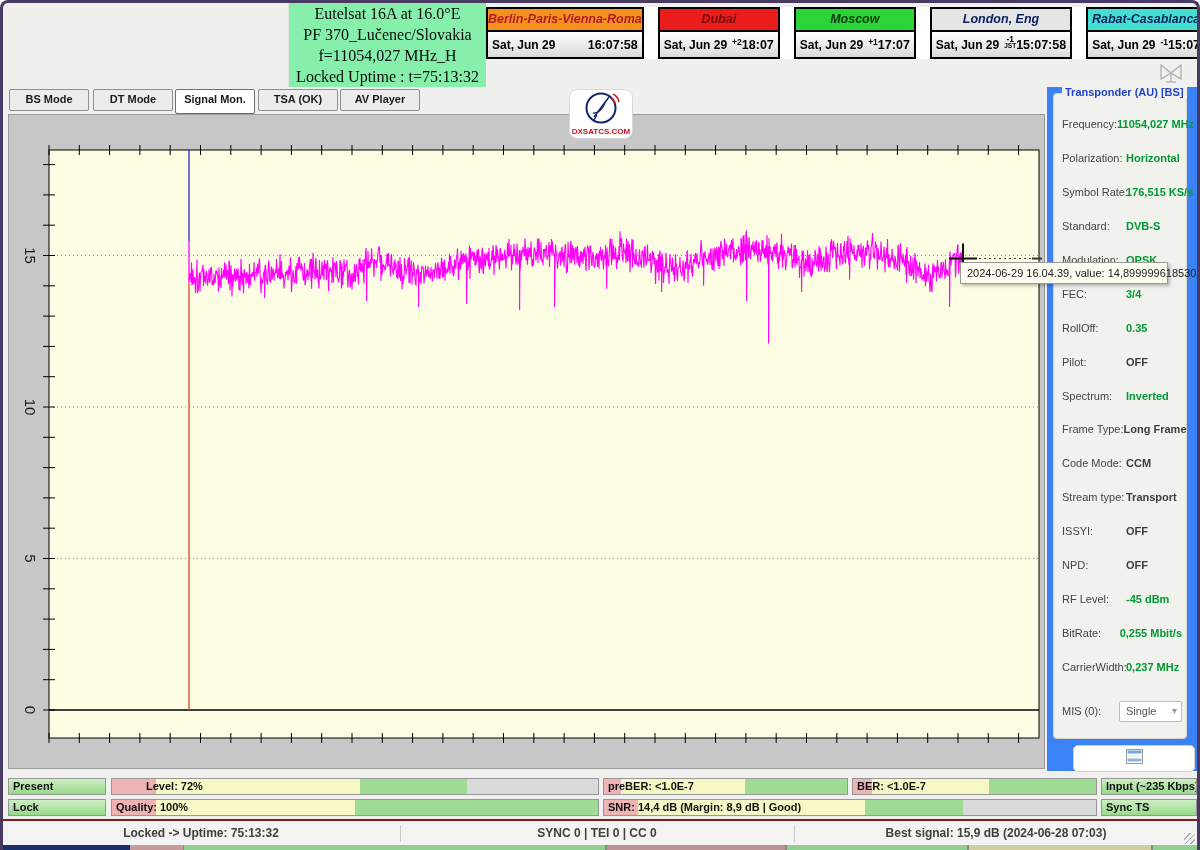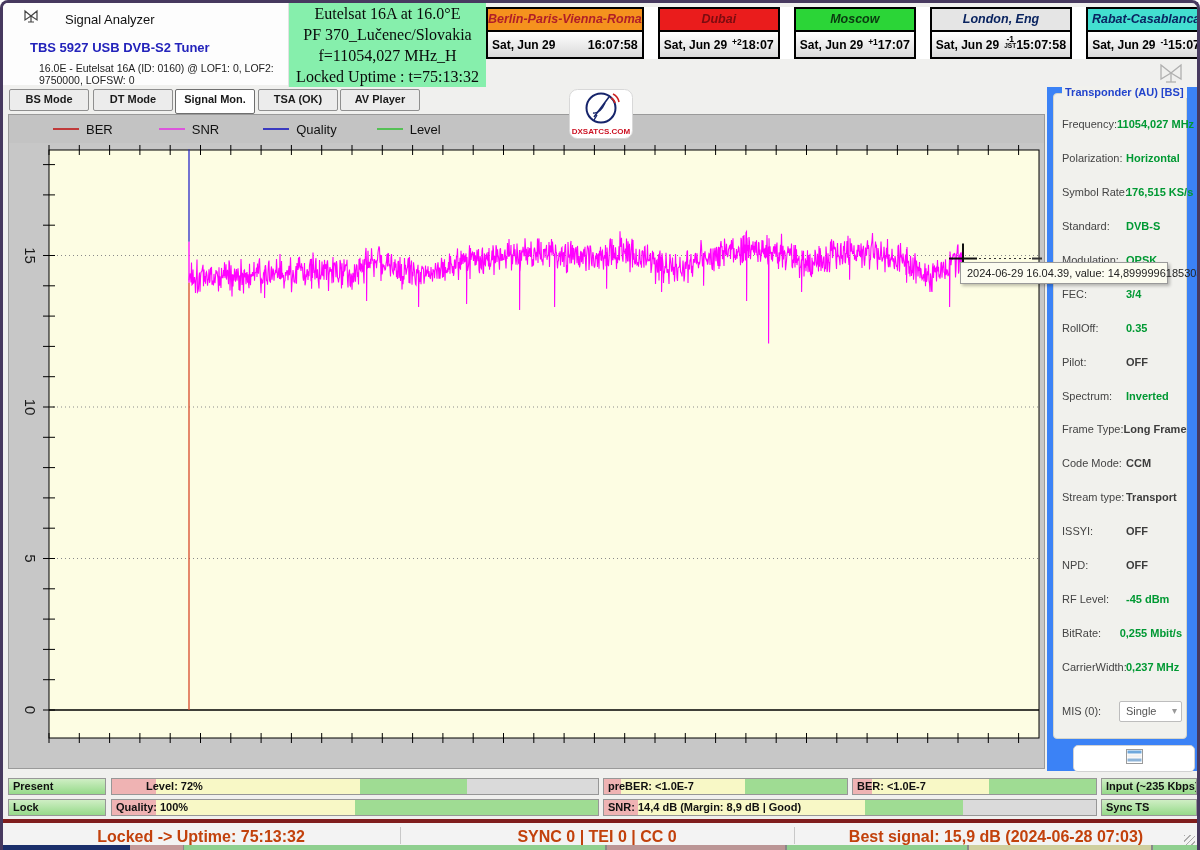--- a/index.html
+++ b/index.html
@@ -62,47 +62,35 @@
     font-size:11px;color:#555;line-height:18px;padding-left:6px;position:relative;}
   .mis-select .chev{position:absolute;right:4px;top:0;color:#999;font-size:10px;}
   .panel-btn{position:absolute;left:1070px;top:742px;width:120px;height:25px;background:#fff;
     border:1px solid #d2d2d2;border-radius:5px;display:flex;align-items:center;justify-content:center;cursor:default;}
   
   .ibox,.meter{position:absolute;height:17px;box-sizing:border-box;border:1px solid #979797;
     font-size:11px;font-weight:bold;color:#111;line-height:15px;padding-left:4px;white-space:nowrap;overflow:hidden;}
   .ibox{background:linear-gradient(#cfeec4,#96da8a);}
   
   .statusbar{position:absolute;left:0;top:816px;width:1194px;height:26px;background:#F3F3F3;
-    border-top:4px solid #7f1d1d;font-size:16px;font-weight:bold;color:#c2410c;}
+    border-top:2px solid #7f1d1d;font-size:12px;font-weight:bold;color:#404040;}
   .status-sec{position:absolute;top:5px;transform:translateX(-50%);white-space:nowrap;}
   .status-div{position:absolute;top:4px;width:1px;height:17px;background:#C8C8C8;}
   .grip{position:absolute;right:2px;bottom:3px;width:11px;height:11px;
     background:repeating-linear-gradient(135deg,#ababab 0 1px,transparent 1px 4px);}
   
   #strip{position:absolute;left:0;top:842px;width:1194px;height:8px;background:#888;}
   #strip div{position:absolute;top:0;height:8px;}
   svg text{font-family:"Liberation Sans",sans-serif;}
 </style>
 </head>
 <body>
 
 <div id="win">
 
-  <div class="hdr-left">
-    <span class="titlebar-icon">
-      <svg width="16" height="16" viewBox="0 0 16 16">
-        <path d="M2,2 L8,7 L2,11 Z M14,2 L8,7 L14,11 Z" fill="none" stroke="#444" stroke-width="1.2"></path>
-        <line x1="8" y1="7" x2="8" y2="13" stroke="#444" stroke-width="1.2"></line>
-        <line x1="5" y1="13" x2="11" y2="13" stroke="#444" stroke-width="1.2"></line>
-      </svg>
-    </span>
-    <span class="win-title">Signal Analyzer</span>
-    <div class="tuner-name">TBS 5927 USB DVB-S2 Tuner</div>
-    <div class="tuner-detail">16.0E - Eutelsat 16A (ID: 0160) @ LOF1: 0, LOF2: 9750000, LOFSW: 0</div>
-  </div>
 
   <div class="center-info">
     <div>Eutelsat 16A at 16.0°E</div>
     <div>PF 370_Lučenec/Slovakia</div>
     <div>f=11054,027 MHz_H</div>
     <div>Locked Uptime : t=75:13:32</div>
   </div>
 
   <div class="clocks">
     <div class="clock">
@@ -169,38 +157,20 @@
       <line x1="25" y1="28" x2="40" y2="8" stroke="#16246B" stroke-width="1.6"></line>
       <path d="M24,24 Q31,25 36,14" fill="none" stroke="#16246B" stroke-width="1.4"></path>
       <line x1="28" y1="26" x2="25" y2="31" stroke="#16246B" stroke-width="1.4"></line>
       <path d="M42,9 a7,7 0 0 1 4,5" fill="none" stroke="#CC2222" stroke-width="1.6"></path>
       <path d="M44,5 a11,11 0 0 1 6,8" fill="none" stroke="#CC2222" stroke-width="1.6"></path>
       <text x="32" y="45" text-anchor="middle" font-size="8" font-weight="bold" fill="#CC1122">DXSATCS.COM</text>
     </svg>
   </span>
 
   <div class="chart-panel">
-    <div class="legend">
-      <div class="legend-item" style="margin-left:44px;">
-        <span class="legend-swatch" style="background:#C03A3A;"></span>
-        <span>BER</span>
-      </div>
-      <div class="legend-item" style="margin-left:46px;">
-        <span class="legend-swatch" style="background:#DC55DC;"></span>
-        <span>SNR</span>
-      </div>
-      <div class="legend-item" style="margin-left:44px;">
-        <span class="legend-swatch" style="background:#3A3AC0;"></span>
-        <span>Quality</span>
-      </div>
-      <div class="legend-item" style="margin-left:40px;">
-        <span class="legend-swatch" style="background:#55C055;"></span>
-        <span>Level</span>
-      </div>
-    </div>
     <div id="chart-host"><svg width="1035" height="625" viewBox="0 0 1035 625">
           <rect x="40" y="7" width="990" height="588" fill="#FDFDE3" stroke="#000"></rect>
           <line x1="40" y1="415.5" x2="1030" y2="415.5" stroke="#8a8a8a" stroke-dasharray="1 3"></line>
           <line x1="40" y1="264" x2="1030" y2="264" stroke="#8a8a8a" stroke-dasharray="1 3"></line>
           <line x1="40" y1="112.5" x2="1030" y2="112.5" stroke="#8a8a8a" stroke-dasharray="1 3"></line>
           <line x1="40" y1="567" x2="1030" y2="567" stroke="#000" stroke-width="1.5"></line>
           <line x1="34" y1="567" x2="46" y2="567" stroke="#000"></line>
           <line x1="34" y1="536.7" x2="46" y2="536.7" stroke="#000"></line>
           <line x1="34" y1="506.4" x2="46" y2="506.4" stroke="#000"></line>
           <line x1="34" y1="476.1" x2="46" y2="476.1" stroke="#000"></line>

